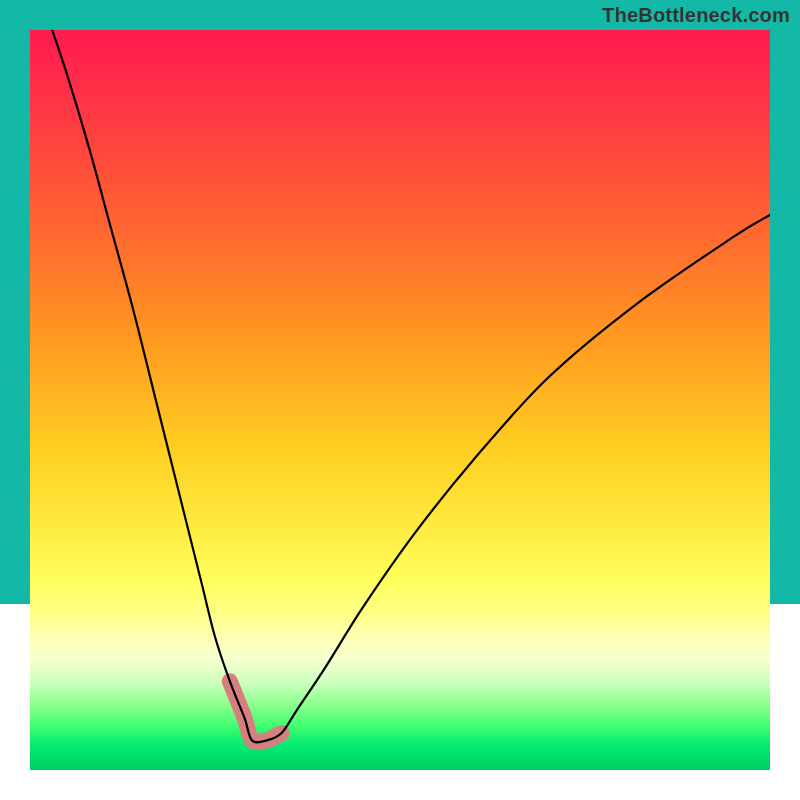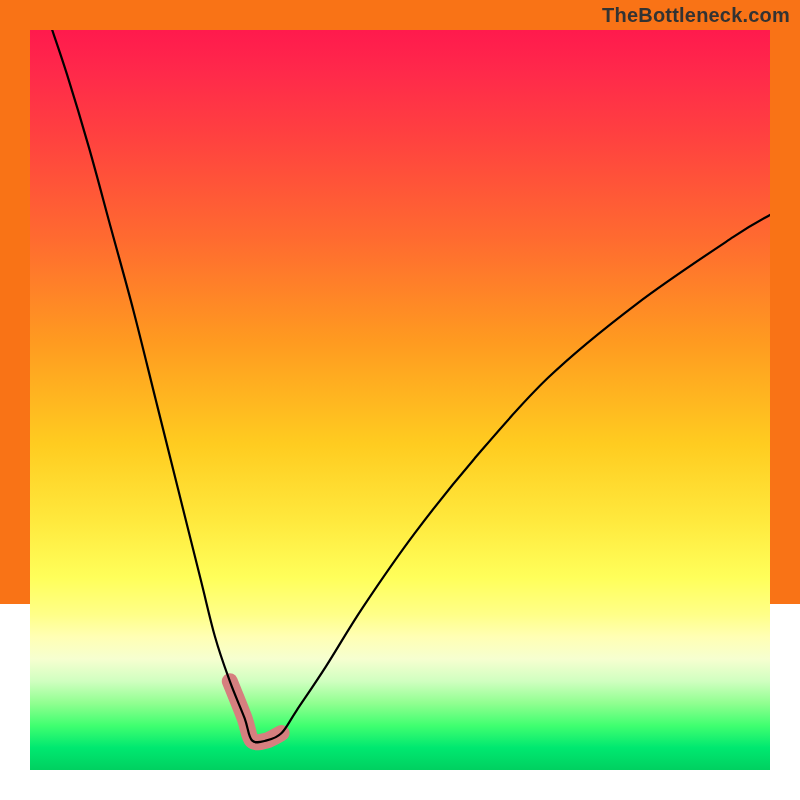--- a/index.html
+++ b/index.html
@@ -7,21 +7,21 @@
     padding: 0;
     width: 800px;
     height: 800px;
     overflow: hidden;
     font-family: Arial, Helvetica, sans-serif;
   }
   .frame {
     position: relative;
     width: 800px;
     height: 604px;
-    background: #f97316;
+    background: #14b8a6;
   }
   .watermark {
     position: absolute;
     top: 4px;
     right: 10px;
     color: #333;
     font-size: 20px;
     font-weight: 600;
     letter-spacing: 0.2px;
     z-index: 5;

